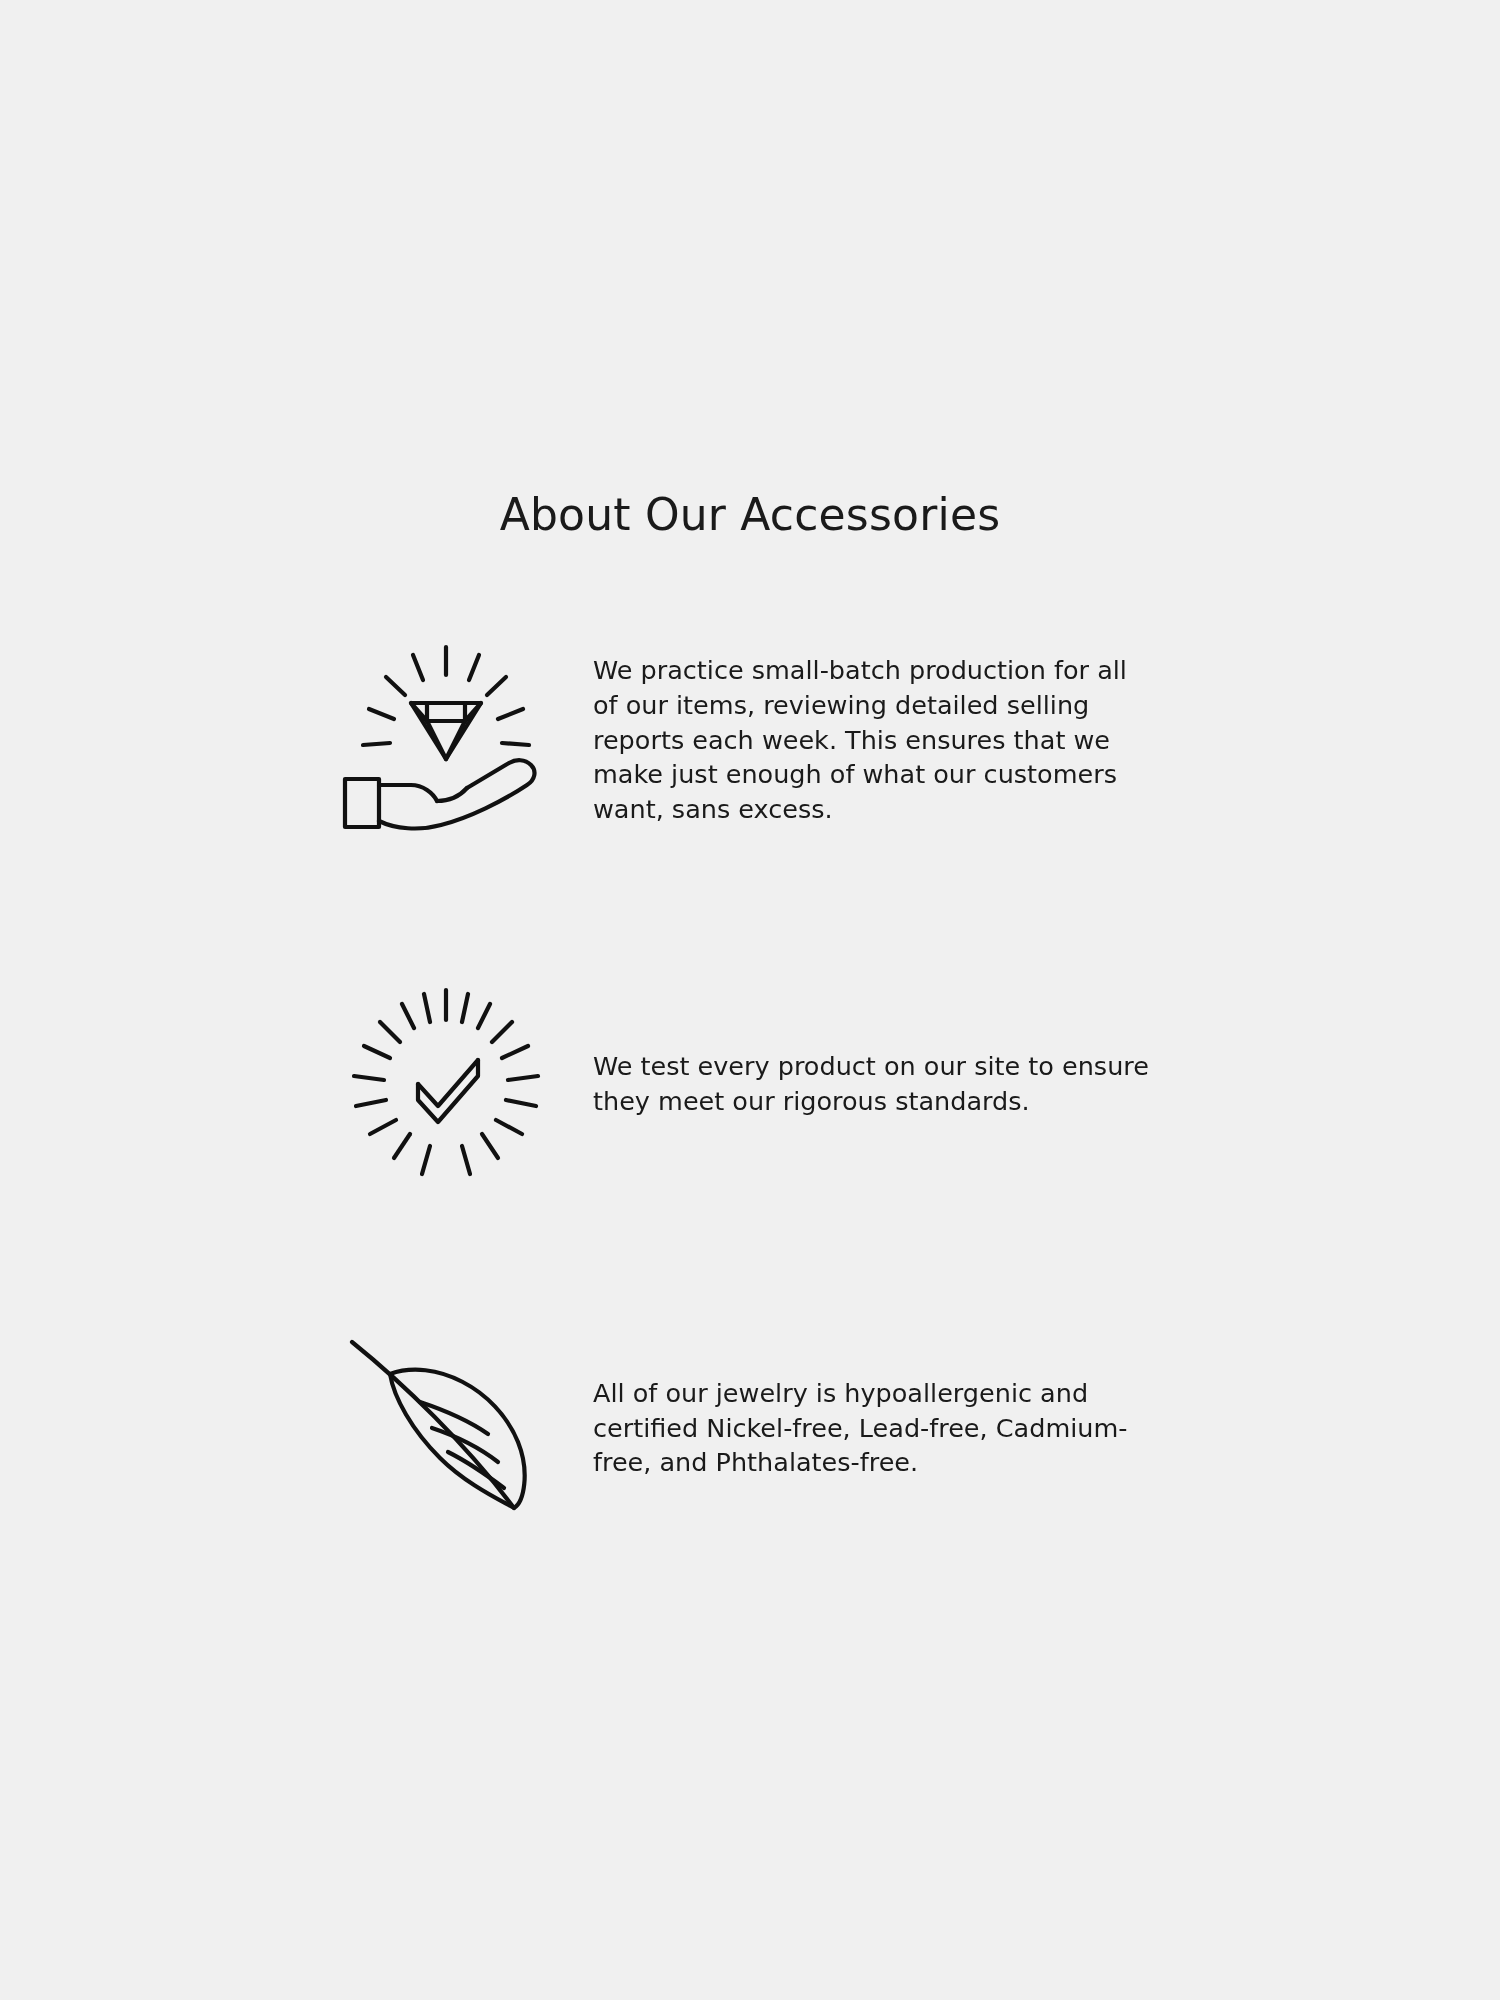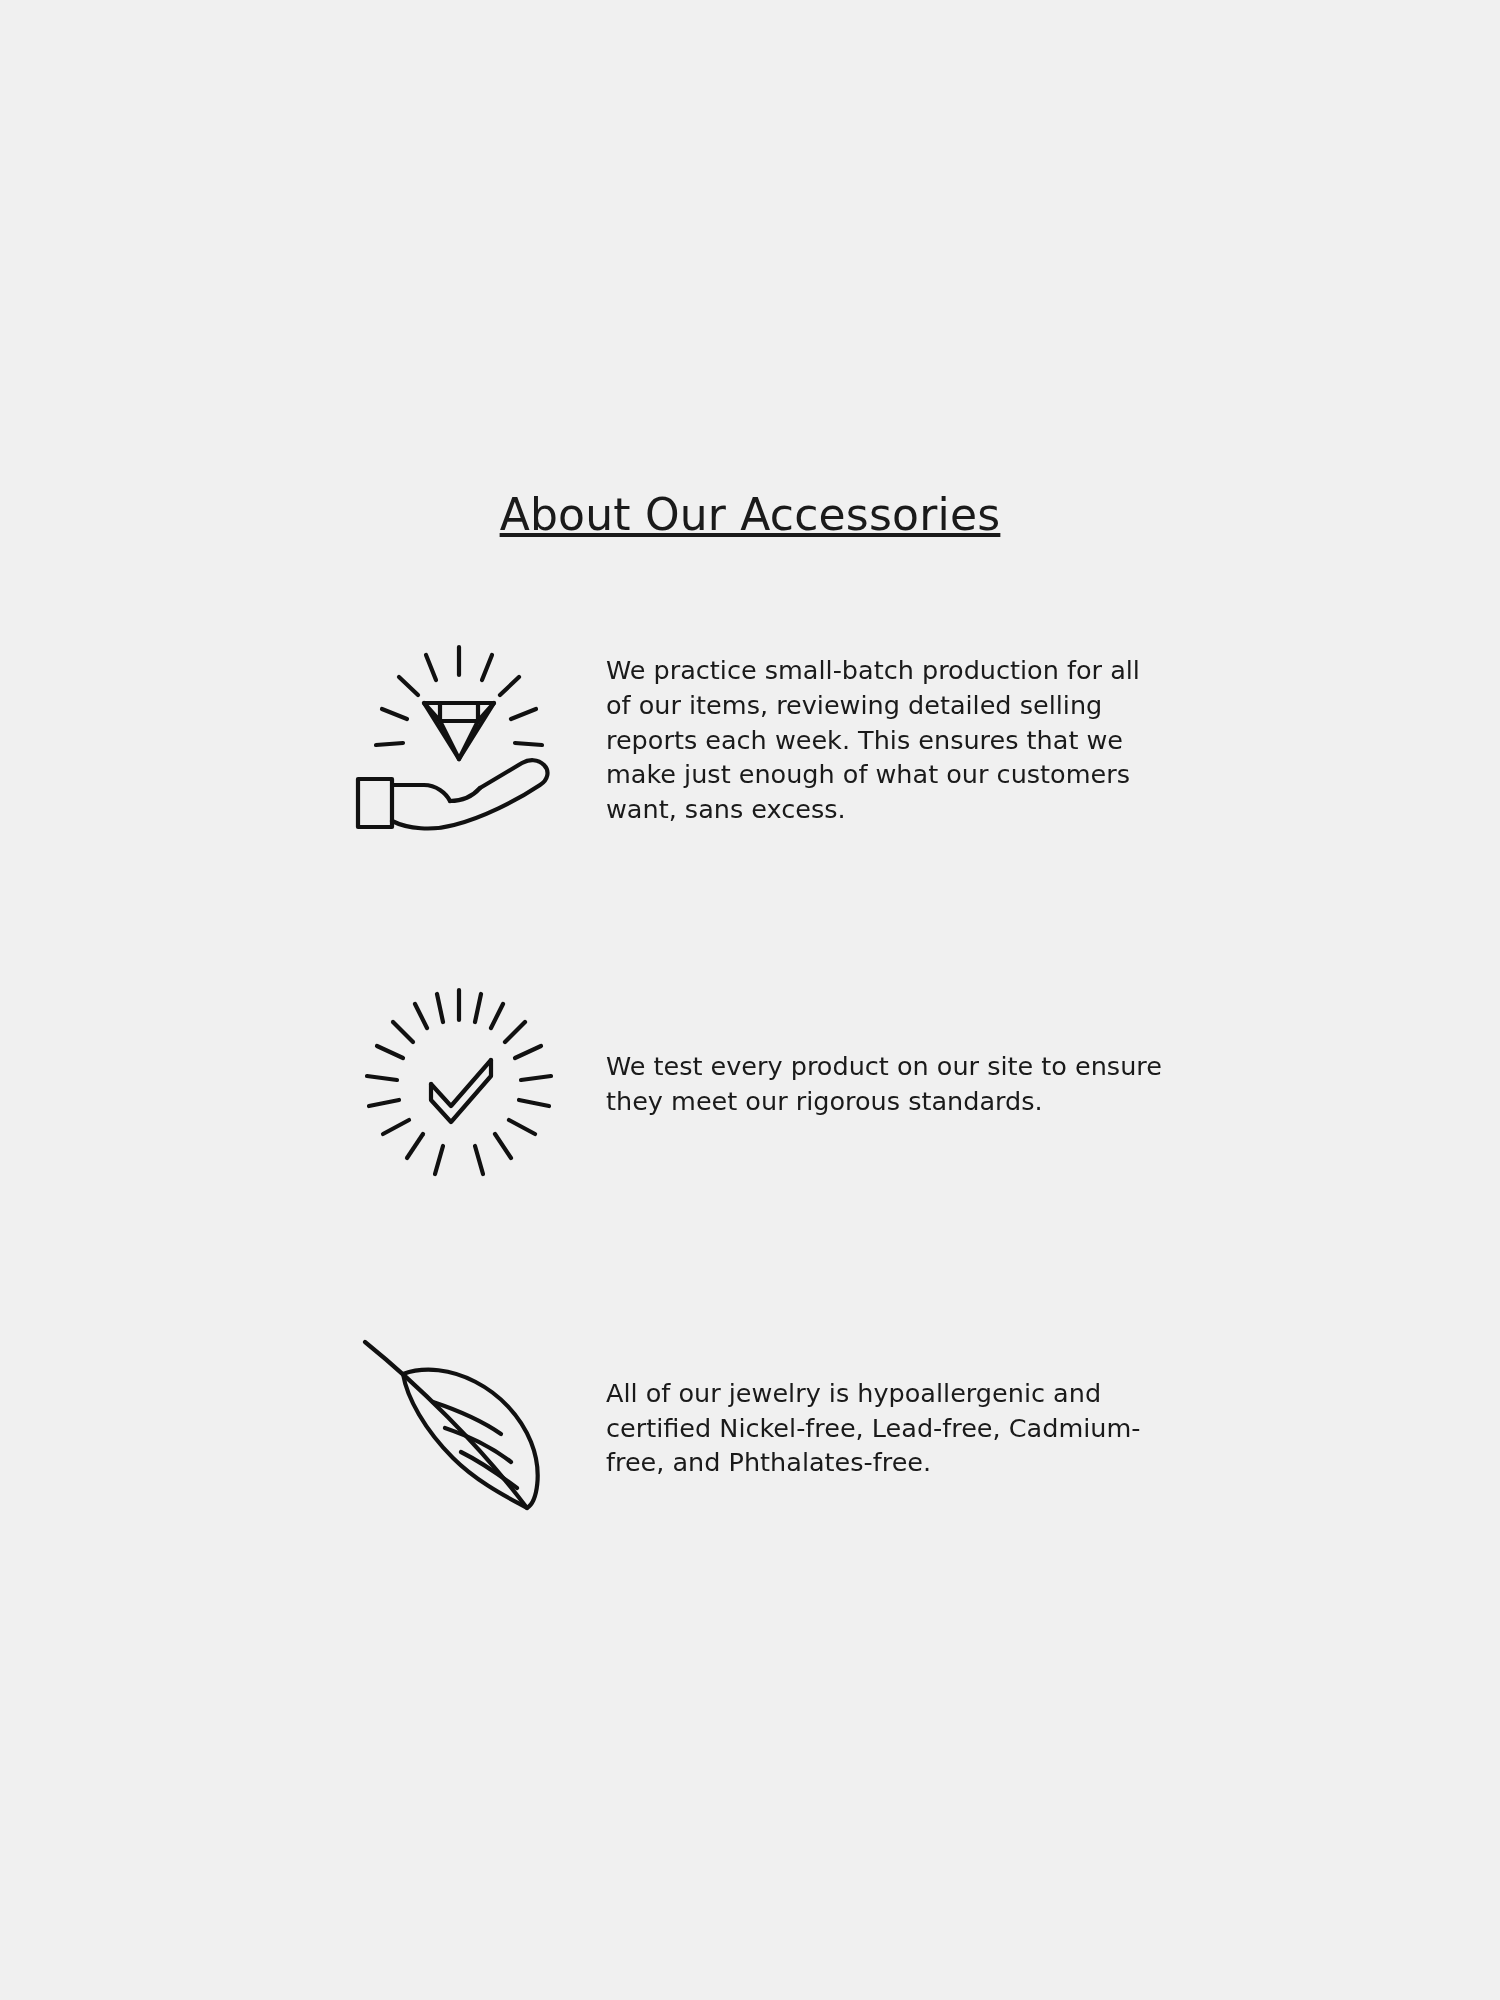--- a/index.html
+++ b/index.html
@@ -24,26 +24,25 @@
   .section-title {
     position: absolute;
     top: 460px;
     left: 0;
     width: 1500px;
     text-align: center;
     font-size: 44px;
     font-weight: 400;
     letter-spacing: 0.2px;
     color: #1a1a1a;
-    text-decoration: underline;
   }
   .features {
     position: absolute;
     top: 620px;
-    left: 324px;
+    left: 311px;
     width: 880px;
   }
   .feature-row {
     display: flex;
     align-items: center;
     min-height: 240px;
     margin-bottom: 104px;
   }
   .feature-icon {
     flex: 0 0 270px;

